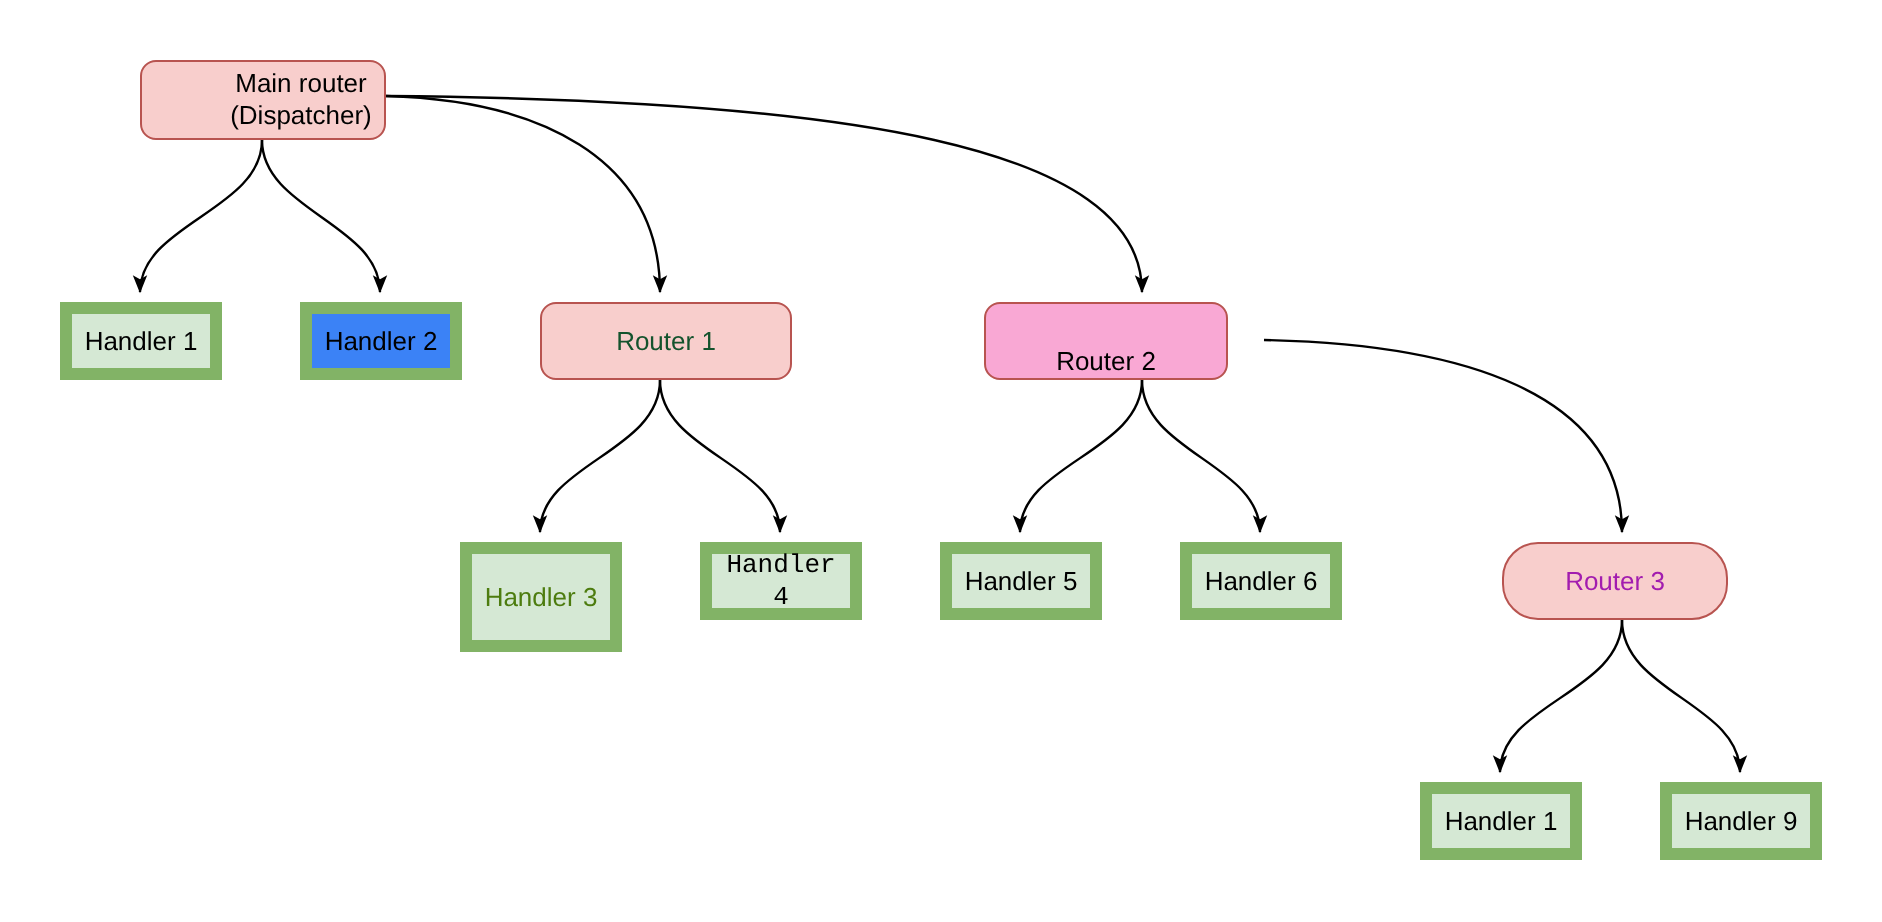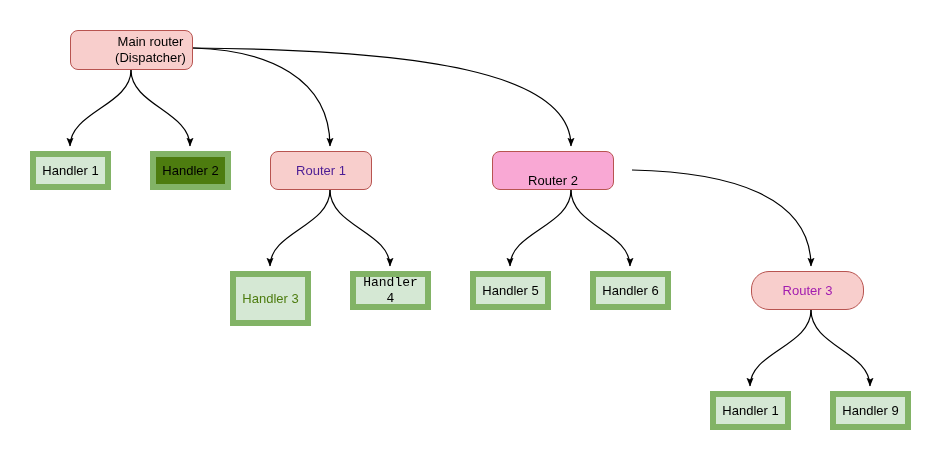--- a/index.html
+++ b/index.html
@@ -72,22 +72,22 @@
         <path d="M 571 190 C 571 226 630 232 630 266" fill="none" stroke="#000000" stroke-width="1.2" marker-end="url(#arrowhead)"></path>
         <path d="M 632 170 C 730 172 811 196 811 266" fill="none" stroke="#000000" stroke-width="1.2" marker-end="url(#arrowhead)"></path>
         <path d="M 811 310 C 811 346 750 352 750 386" fill="none" stroke="#000000" stroke-width="1.2" marker-end="url(#arrowhead)"></path>
         <path d="M 811 310 C 811 346 870 352 870 386" fill="none" stroke="#000000" stroke-width="1.2" marker-end="url(#arrowhead)"></path>
       </g>
   </svg>
   <div id="node-group">
       <div class="node router" style="left: 70px; top: 30px; width: 123px; height: 40px; background: rgb(248, 206, 204); border-color: rgb(184, 84, 80); color: rgb(0, 0, 0); padding-left: 38px;"><span class="node-label">Main router
 (Dispatcher)</span></div>
       <div class="node handler" style="left: 30px; top: 151px; width: 81px; height: 39px; background: rgb(213, 232, 212); border-color: rgb(130, 179, 102); color: rgb(0, 0, 0);"><span class="node-label">Handler 1</span></div>
-      <div class="node handler" style="left: 150px; top: 151px; width: 81px; height: 39px; background: #4d7c0f; border-color: rgb(130, 179, 102); color: rgb(0, 0, 0);"><span class="node-label">Handler 2</span></div>
-      <div class="node router" style="left: 270px; top: 151px; width: 102px; height: 39px; background: rgb(248, 206, 204); border-color: rgb(184, 84, 80); color: #4c1d95;"><span class="node-label">Router 1</span></div>
+      <div class="node handler" style="left: 150px; top: 151px; width: 81px; height: 39px; background: #3b82f6; border-color: rgb(130, 179, 102); color: rgb(0, 0, 0);"><span class="node-label">Handler 2</span></div>
+      <div class="node router" style="left: 270px; top: 151px; width: 126px; height: 39px; background: rgb(248, 206, 204); border-color: rgb(184, 84, 80); color: #14532d;"><span class="node-label">Router 1</span></div>
       <div class="node router" style="left: 492px; top: 151px; width: 122px; height: 39px; background: #f9a8d4; border-color: rgb(184, 84, 80); color: rgb(0, 0, 0); align-items: flex-end;"><span class="node-label">Router 2</span></div>
       <div class="node handler" style="left: 230px; top: 271px; width: 81px; height: 55px; background: rgb(213, 232, 212); border-color: rgb(130, 179, 102); color: #4d7c0f;"><span class="node-label">Handler 3</span></div>
       <div class="node handler" style="left: 350px; top: 271px; width: 81px; height: 39px; background: rgb(213, 232, 212); border-color: rgb(130, 179, 102); color: rgb(0, 0, 0); font-family: Liberation Mono, monospace;"><span class="node-label">Handler 4</span></div>
       <div class="node handler" style="left: 470px; top: 271px; width: 81px; height: 39px; background: rgb(213, 232, 212); border-color: rgb(130, 179, 102); color: rgb(0, 0, 0);"><span class="node-label">Handler 5</span></div>
       <div class="node handler" style="left: 590px; top: 271px; width: 81px; height: 39px; background: rgb(213, 232, 212); border-color: rgb(130, 179, 102); color: rgb(0, 0, 0);"><span class="node-label">Handler 6</span></div>
       <div class="node router" style="left: 751px; top: 271px; width: 113px; height: 39px; background: rgb(248, 206, 204); border-color: rgb(184, 84, 80); color: #a21caf; border-radius: 18px;"><span class="node-label">Router 3</span></div>
       <div class="node handler" style="left: 710px; top: 391px; width: 81px; height: 39px; background: rgb(213, 232, 212); border-color: rgb(130, 179, 102); color: rgb(0, 0, 0);"><span class="node-label">Handler 1</span></div>
       <div class="node handler" style="left: 830px; top: 391px; width: 81px; height: 39px; background: rgb(213, 232, 212); border-color: rgb(130, 179, 102); color: rgb(0, 0, 0);"><span class="node-label">Handler 9</span></div>
     </div>
 </div>

